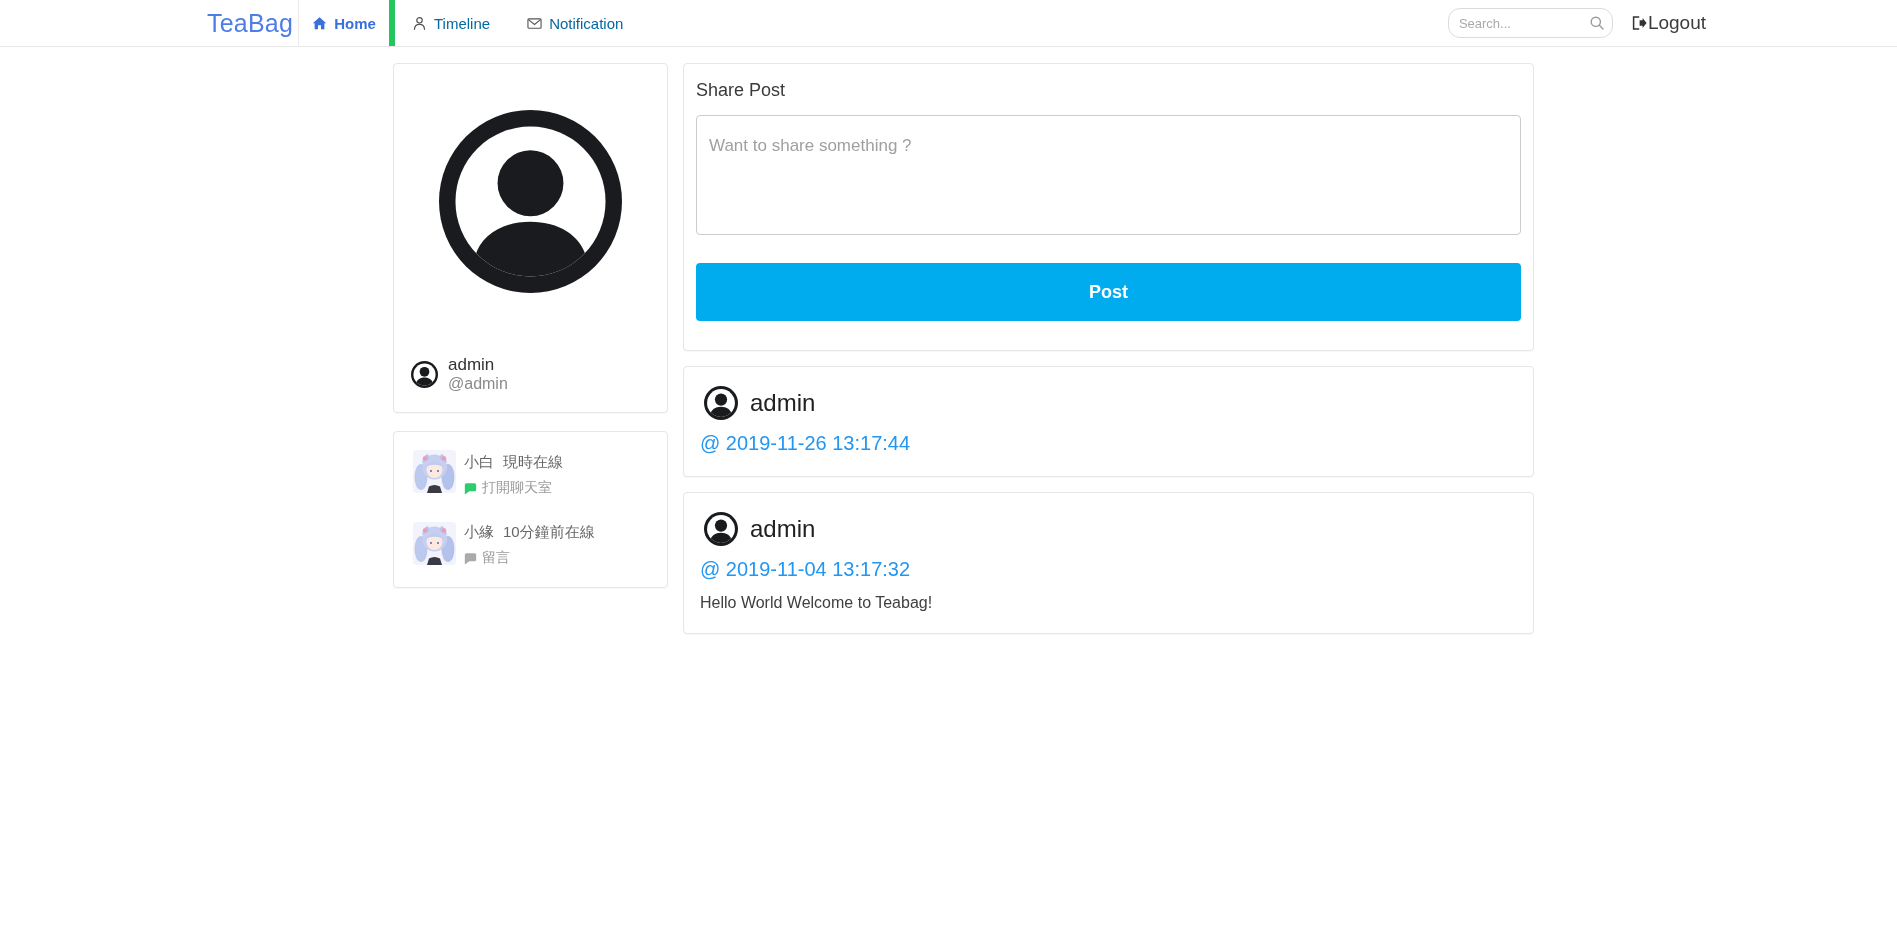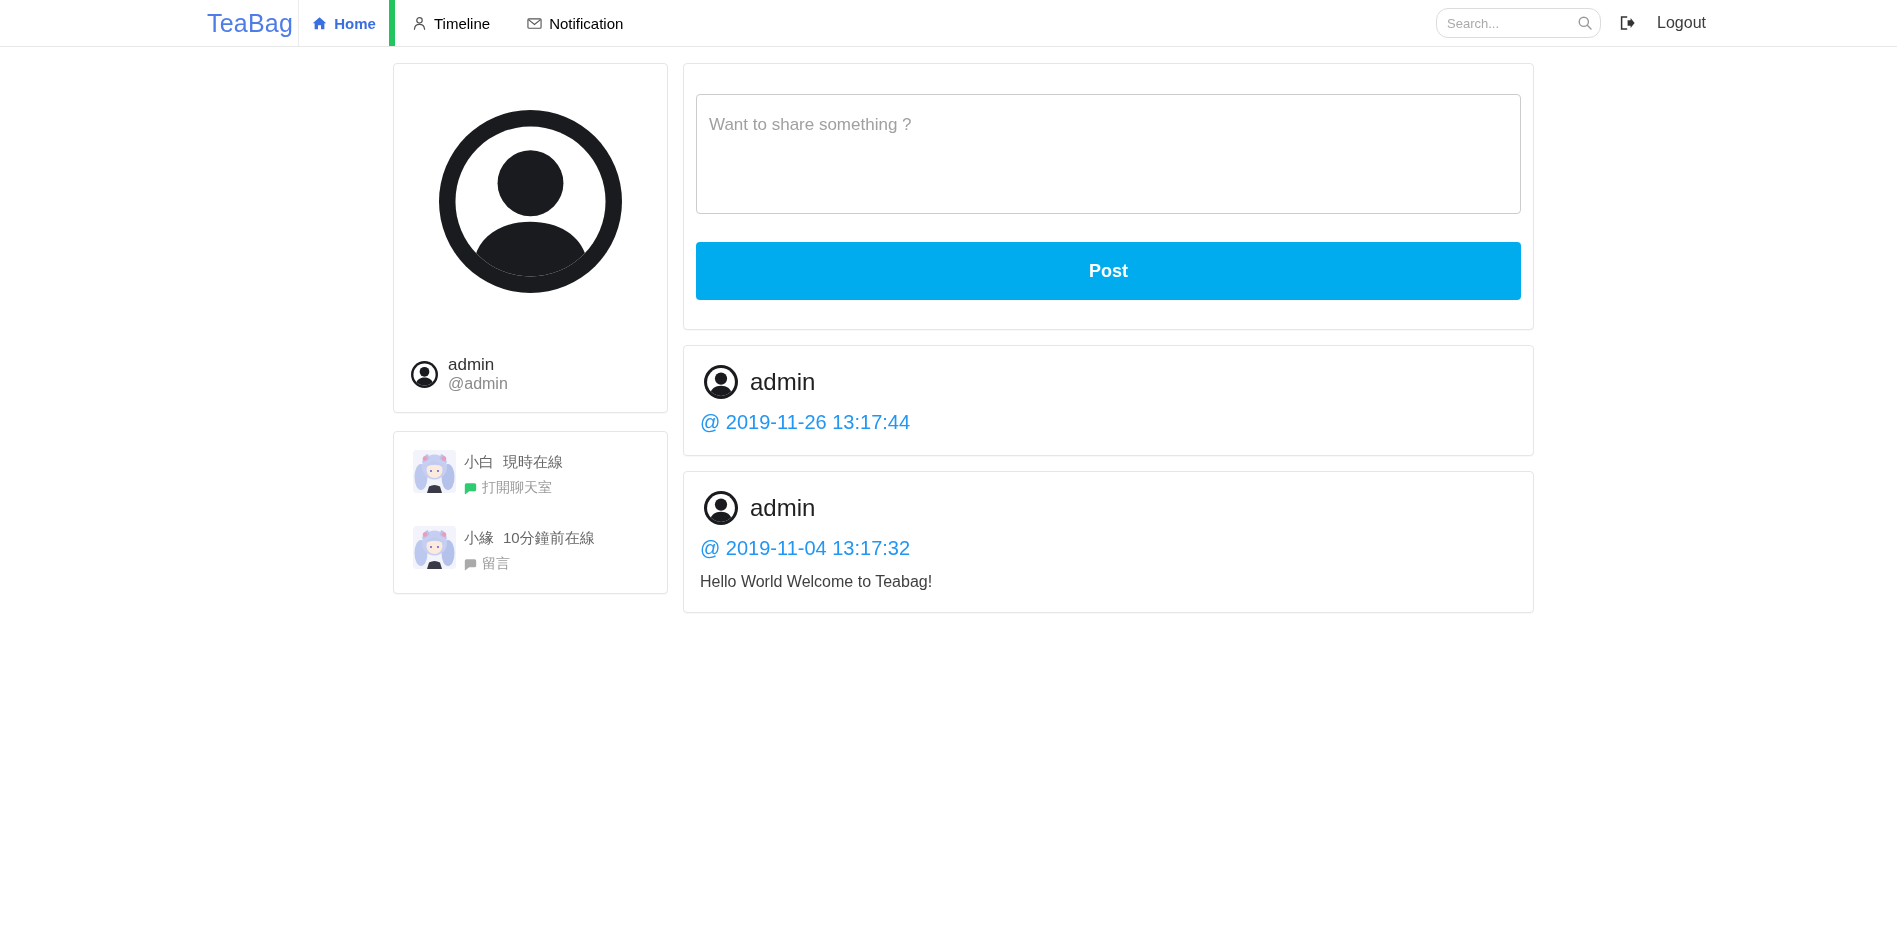--- a/index.html
+++ b/index.html
@@ -32,21 +32,21 @@
     color: #4f7de8;
     text-decoration: none;
     letter-spacing: 0.2px;
     cursor: pointer;
   }
   .nav-cell {
     display: flex;
     align-items: center;
     gap: 7px;
     font-size: 15px;
-    color: #000000;
+    color: #0369a1;
     cursor: pointer;
   }
   .nav-cell.active {
     width: 97px;
     justify-content: center;
     border-left: 1px solid #ececec;
     border-right: 6px solid #22c55e;
     color: #3a6fe0;
     font-weight: bold;
   }
@@ -81,23 +81,23 @@
     border: none;
     background: transparent;
     cursor: pointer;
     display: flex;
     align-items: center;
     justify-content: center;
   }
   .logout {
     display: flex;
     align-items: center;
-    gap: 22px;
+    gap: 1px;
     margin-left: 18px;
-    font-size: 16px;
+    font-size: 19px;
     color: #3c3c3c;
     cursor: pointer;
   }
 
   
   .container {
     width: 1171px;
     margin: 16px auto 0 auto;
     display: flex;
     align-items: flex-start;
@@ -121,21 +121,21 @@
     align-items: center;
     gap: 10px;
   }
   .small-avatar { width: 27px; height: 27px; }
   .profile-name { font-size: 17px; color: #333; line-height: 19px; }
   .profile-handle { font-size: 16px; color: #8a8a8a; line-height: 19px; }
 
   
   .friends-card { width: 275px; margin-top: 18px; padding: 18px 14px 20px 19px; }
   .friend-row { display: flex; align-items: flex-start; }
-  .friend-row + .friend-row { margin-top: 29px; }
+  .friend-row + .friend-row { margin-top: 23px; align-items: center; }
   .friend-avatar { width: 43px; height: 43px; border-radius: 3px; overflow: hidden; flex: none; cursor: pointer; }
   .friend-info { margin-left: 8px; padding-top: 3px; }
   .friend-title { font-size: 15px; color: #666; }
   .friend-name { margin-right: 9px; }
   .friend-action {
     margin-top: 7px;
     display: flex;
     align-items: center;
     gap: 5px;
     font-size: 14px;
@@ -350,20 +350,21 @@
           </a>
         </div>
       </div>
 
     </div>
   </div>
 
   <div class="col-right">
 
     <div class="card share-card">
+      <div class="share-title">Share Post</div>
       <textarea class="share-textarea" placeholder="Want to share something ?" style=""></textarea>
       <button class="post-btn">Post</button>
     </div>
 
     <div class="card post-card">
       <div class="post-head">
         <svg class="post-avatar">
             <use href="#sym-user-circle"></use>
           </svg>
         <span class="post-author">admin</span>

